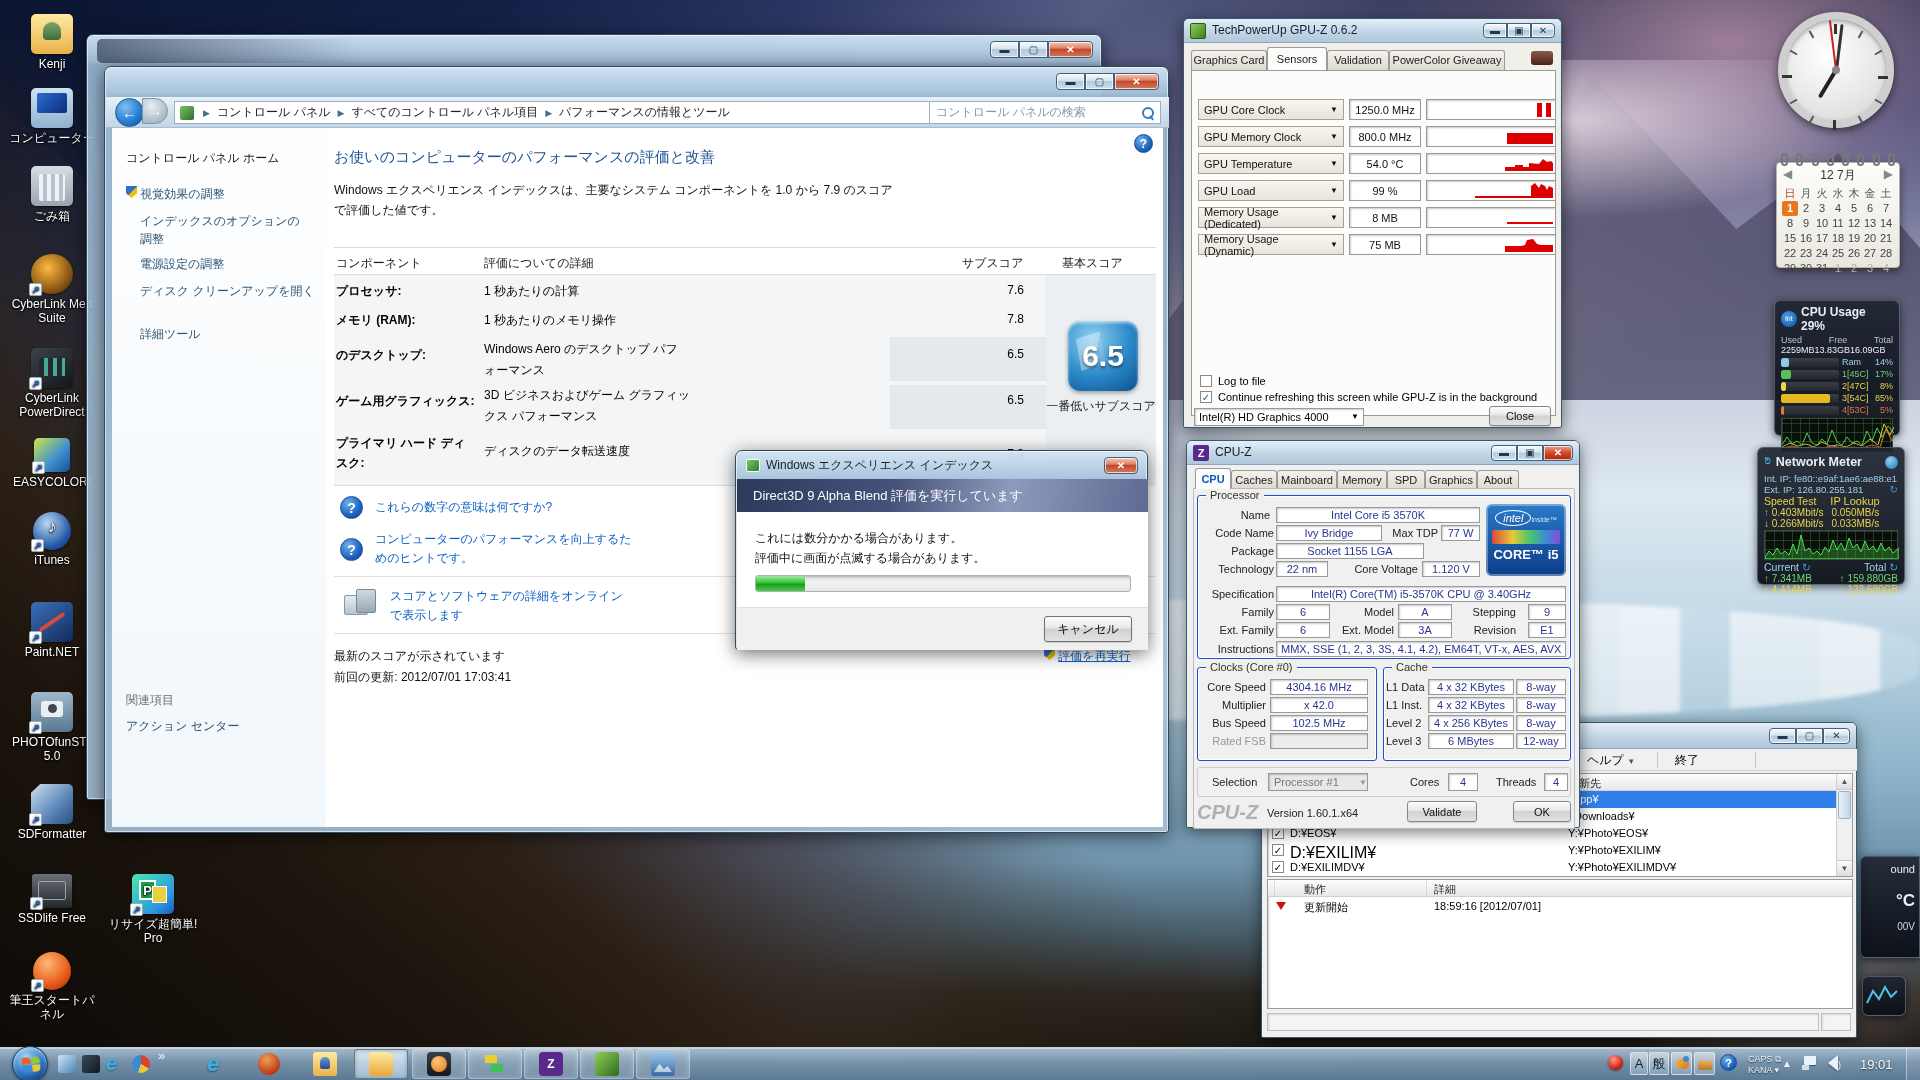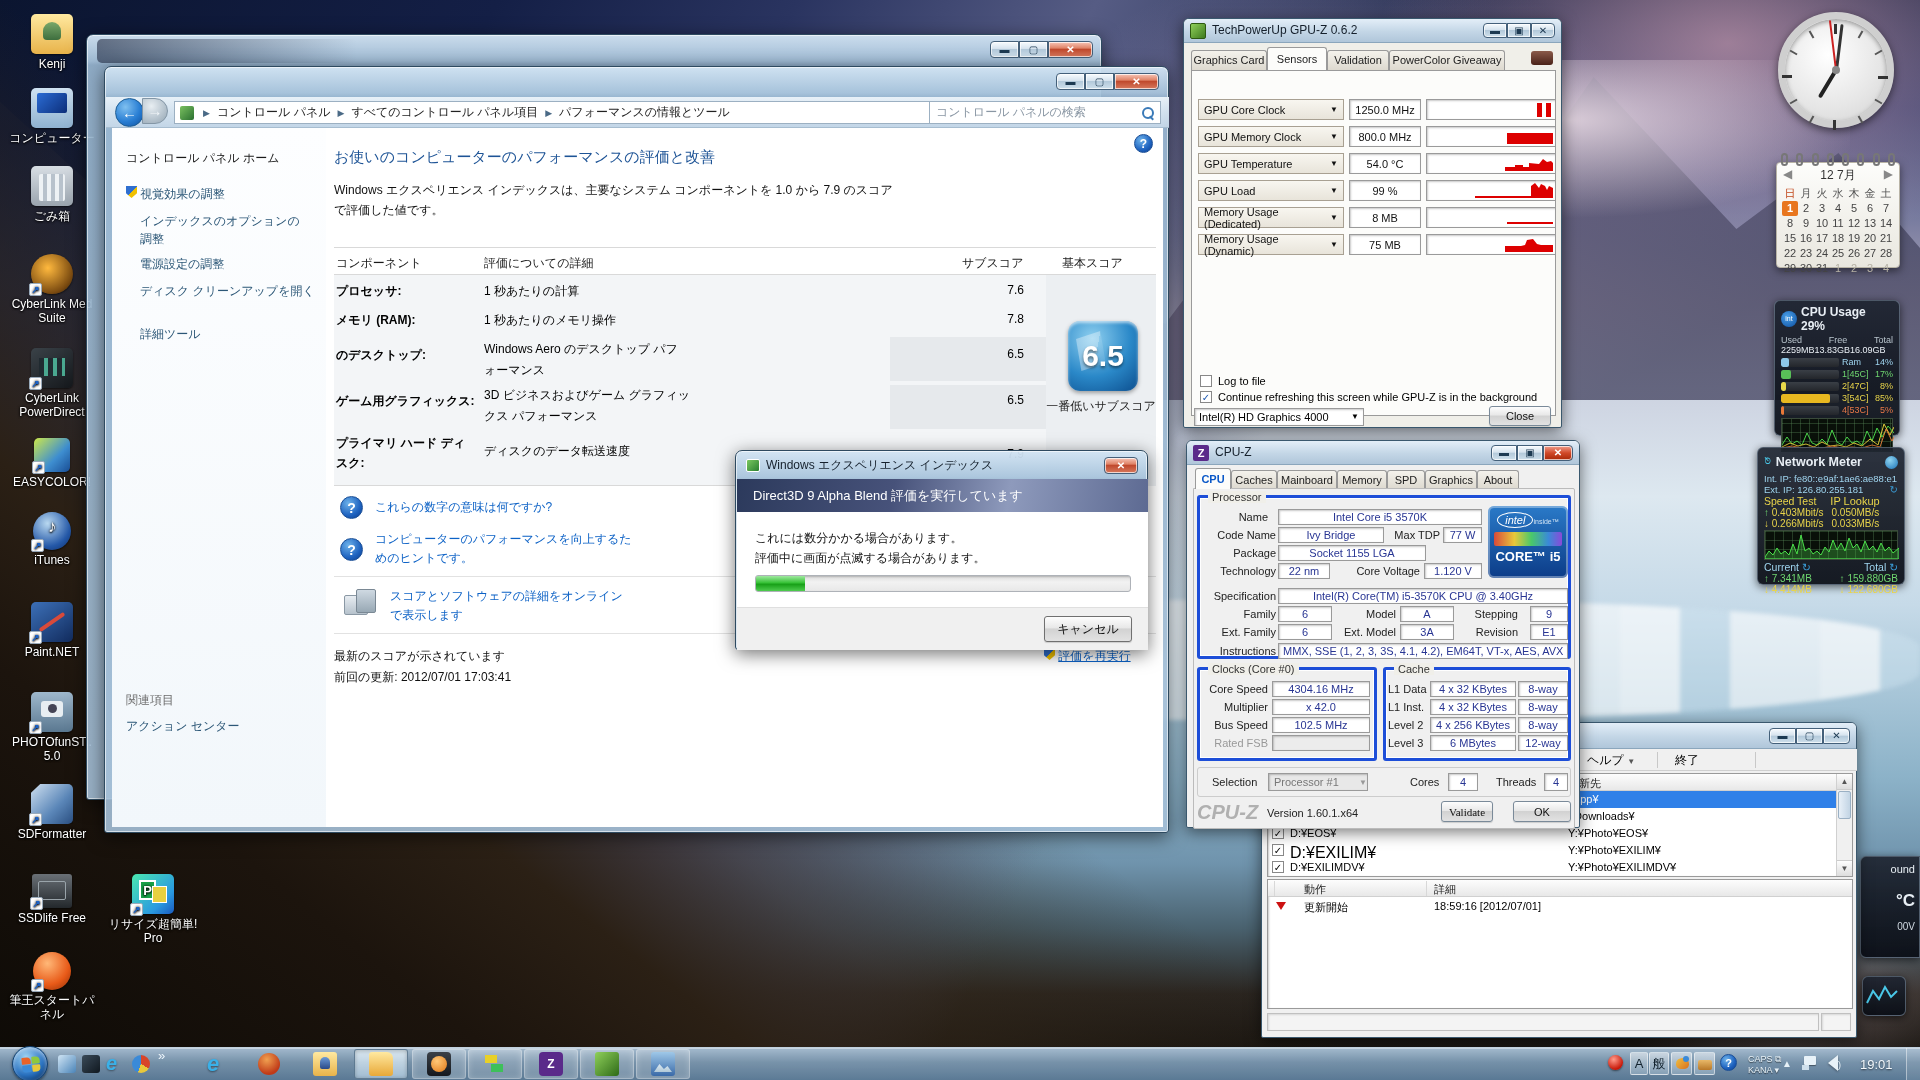--- a/index.html
+++ b/index.html
@@ -76,21 +76,21 @@
   .shield{display:inline-block;width:11px;height:12px;background:linear-gradient(135deg,#2f6fd0 0 50%,#f0c000 50% 100%);clip-path:polygon(0 0,100% 0,100% 60%,50% 100%,0 60%);}
   .cpl-link{color:#2c5777;}
   .blue-link{color:#0d62c6;}
 
   
   .tool{background:#f0efe9;border:1px solid #3a586e;border-radius:6px 6px 2px 2px;box-shadow:0 4px 16px rgba(0,0,0,.55);}
   .tool-title{position:absolute;left:0;right:0;top:0;height:24px;border-radius:5px 5px 0 0;background:linear-gradient(180deg,#e3eef8,#c3d6e6 55%,#b0c6da);border-bottom:1px solid #8ba6bc;font-size:12px;color:#15202c;}
   .sunken{background:#fff;border:1px solid #9a9a9a;box-shadow:inset 1px 1px 2px rgba(0,0,0,.22);}
   .cz-val{color:#283593;font-size:11px;text-align:center;line-height:15px;white-space:nowrap;overflow:hidden;}
   .cz-lab{position:absolute;font-size:11px;color:#222;text-align:right;}
-  .groupbox{position:absolute;border:3px solid #1d4ed8;border-radius:3px;box-shadow:inset 0 0 0 1px #fff;padding-left:24px;}
+  .groupbox{position:absolute;border:1px solid #1d4ed8;border-radius:3px;box-shadow:inset 0 0 0 1px #fff;padding-left:24px;}
   .grouplab{position:absolute;top:-7px;left:8px;background:#f0efe9;padding:0 4px;font-size:11px;color:#333;}
   .tab{border:1px solid #9a9a9a;border-bottom:none;border-radius:3px 3px 0 0;background:linear-gradient(#f4f2ec,#ddd9cf);font-size:11px;color:#222;text-align:center;}
   .tab.active{background:#fcfcfa;position:relative;z-index:2;}
   .btn-classic{border:1px solid #7a8a99;border-radius:3px;background:linear-gradient(180deg,#fdfdfd,#e8e8e8 45%,#d2d2d2 50%,#e2e2e2);font-size:11px;text-align:center;color:#111;box-shadow:0 1px 1px rgba(0,0,0,.15);}
   .gz-label{border:1px solid #a8a092;background:linear-gradient(#f8f6f0,#e8e4da);font-size:11px;color:#111;display:flex;align-items:center;justify-content:space-between;padding:0 5px;}
   .checkbox{width:12px;height:12px;background:#fff;border:1px solid #888;display:inline-block;}
   .redtri{width:0;height:0;border-left:5px solid transparent;border-right:5px solid transparent;border-top:8px solid #cc1111;}
 
   
   .prog-track{background:linear-gradient(180deg,#dcdcdc,#f2f2f2 40%,#e8e8e8);border:1px solid #aeb2b8;border-radius:3px;overflow:hidden;box-shadow:inset 1px 1px 2px rgba(0,0,0,.2);}
@@ -745,21 +745,21 @@
           <span style="font-size:8px;color:#999;">▼</span>
         </div>
       <span class="cz-lab" style="left:212px;top:8px;">Cores</span>
       <div class="abs sunken cz-val" style="left:250px;top:5px;width:30px;height:18px;line-height:17px;">4</div>
       <span class="cz-lab" style="left:298px;top:8px;">Threads</span>
       <div class="abs sunken cz-val" style="left:346px;top:5px;width:24px;height:18px;line-height:17px;">4</div>
     </div>
 
     <div class="abs" style="left:10px;top:360px;font-size:20px;font-weight:bold;font-style:italic;color:#b0b0b0;">CPU-Z</div>
     <div class="abs" style="left:80px;top:366px;font-size:11px;color:#222;">Version 1.60.1.x64</div>
-    <div class="btn-classic abs" style="left:254px;top:360px;width:52px;height:21px;line-height:20px;font-family:Liberation Serif, serif;">Validate</div>
+    <div class="btn-classic abs" style="left:220px;top:360px;width:70px;height:21px;line-height:20px;">Validate</div>
     <div class="btn-classic abs" style="left:326px;top:360px;width:58px;height:21px;line-height:20px;">OK</div>
   </div>
 
   <div class="abs tool" style="left:1261px;top:722px;width:596px;height:316px;z-index:10;background:#f0f0f0;">
     <div class="tool-title" style="height:26px;">
       <span class="capbtns" style="right:6px;top:5px;">
         <span class="capbtn" style="width:27px;height:16px;line-height:14px;">▬</span>
         <span class="capbtn" style="width:27px;height:16px;line-height:14px;">▢</span>
         <span class="capbtn" style="width:27px;height:16px;line-height:14px;border-radius:0 4px 4px 0;">✕</span>
       </span>

